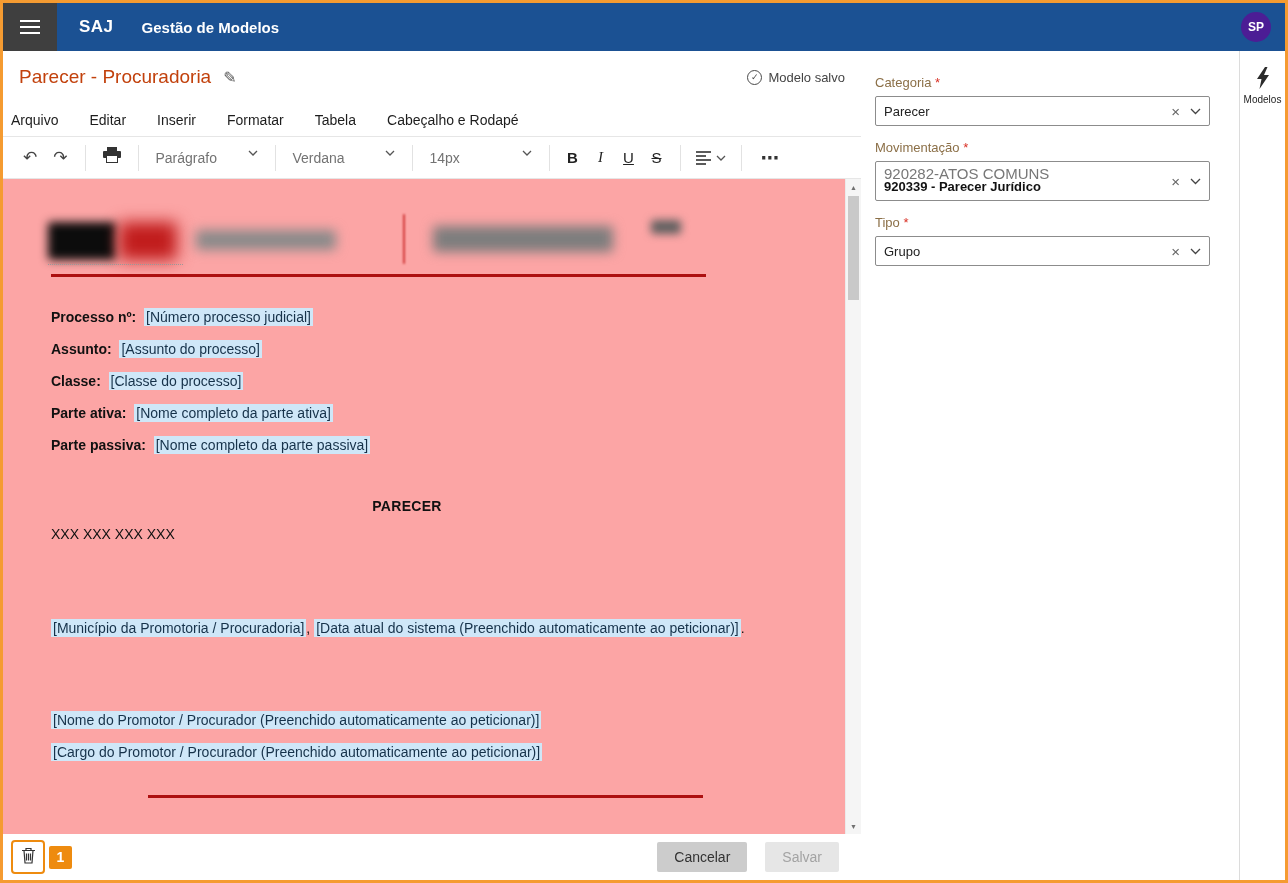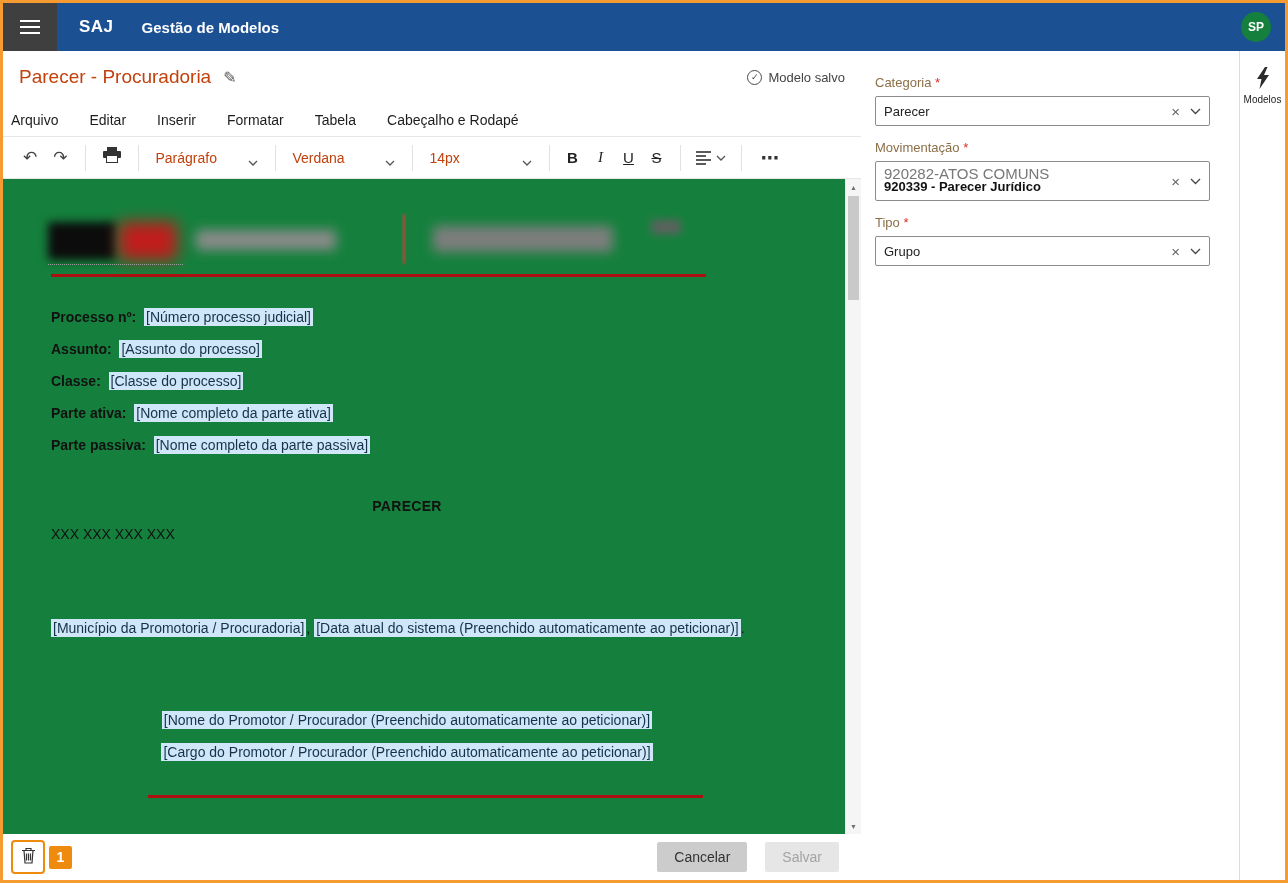--- a/index.html
+++ b/index.html
@@ -5,49 +5,49 @@
   * { margin:0; padding:0; box-sizing:border-box; }
   body { font-family:"Liberation Sans","DejaVu Sans",sans-serif; background:#fff; }
   .frame { width:1288px; height:883px; border:3px solid #f59b31; display:flex; flex-direction:column; background:#fff; overflow:hidden; }
 
   
   .topbar { height:48px; background:#1b5193; display:flex; align-items:center; flex:none; }
   .hamburger { width:54px; height:48px; background:#3f3f3f; display:flex; flex-direction:column; justify-content:center; align-items:center; gap:4px; cursor:pointer; }
   .hamburger i { display:block; width:20px; height:2px; background:#fff; }
   .brand { color:#fff; font-weight:bold; font-size:17px; margin-left:22px; letter-spacing:.5px; }
   .app-title { color:#fff; font-weight:bold; font-size:15px; margin-left:28px; }
-  .avatar { margin-left:auto; margin-right:14px; width:30px; height:30px; border-radius:50%; background:#15803d; color:#fff; font-size:12px; font-weight:bold; display:flex; align-items:center; justify-content:center; }
+  .avatar { margin-left:auto; margin-right:14px; width:30px; height:30px; border-radius:50%; background:#4c1d95; color:#fff; font-size:12px; font-weight:bold; display:flex; align-items:center; justify-content:center; }
 
   
   .content { flex:1; display:flex; min-height:0; }
   .main { width:858px; flex:none; display:flex; flex-direction:column; min-height:0; }
 
   .title-row { height:52px; display:flex; align-items:center; padding:0 16px; }
   .page-title { font-size:19px; font-weight:400; color:#c2410c; }
   .pencil { font-size:16px; color:#555; margin-left:12px; cursor:pointer; }
   .saved { margin-left:auto; display:flex; align-items:center; gap:6px; color:#444; font-size:13px; }
   .check-circle { width:15px; height:15px; border:1px solid #4a4a4a; border-radius:50%; font-size:9px; color:#4a4a4a; display:flex; align-items:center; justify-content:center; }
 
   .menubar { height:34px; display:flex; align-items:center; gap:31px; padding:0 8px; border-bottom:1px solid #e6e6e6; font-size:14px; color:#1d1d1d; }
   .menubar span { cursor:pointer; }
 
   .toolbar { height:42px; display:flex; align-items:center; padding:0 12px; border-bottom:1px solid #e6e6e6; color:#333; }
   .tb-btn { padding:2px 8px; font-size:17px; color:#444; cursor:pointer; }
   .sep { width:1px; height:26px; background:#e2e2e2; margin:0 9px; }
-  .tb-select { display:flex; align-items:flex-end; justify-content:space-between; width:118px; padding:0 8px; font-size:14px; color:#c2410c; cursor:pointer; }
+  .tb-select { display:flex; align-items:flex-start; justify-content:space-between; width:118px; padding:0 8px; font-size:14px; color:#737373; cursor:pointer; }
   .fmt { width:28px; text-align:center; font-size:15px; color:#222; cursor:pointer; }
   .fmt.b { font-weight:700; }
   .fmt.i { font-style:italic; font-family:"Liberation Serif",serif; }
   .fmt.u { text-decoration:underline; }
   .fmt.s { text-decoration:line-through; }
   .align-btn { display:flex; align-items:center; gap:5px; padding:0 6px; cursor:pointer; }
   .more-btn { font-size:18px; font-weight:bold; color:#333; padding:0 10px; cursor:pointer; }
 
   
-  .editor { position:relative; flex:1; min-height:0; overflow:hidden; background:#15803d;padding-left:12px; }
+  .editor { position:relative; flex:1; min-height:0; overflow:hidden; background:#fca5a5;padding-left:12px; }
   .doc { position:absolute; left:0; top:0; right:16px; bottom:0; padding:25px 0 0 48px; cursor:text; }
   .doc-inner { width:712px; font-size:14px; color:#111; }
 
   .doc-header { position:relative; height:68px; }
   .blob { position:absolute; border-radius:3px; }
   .blob1 { left:-3px; top:18px; width:68px; height:38px; background:#0c0c0c; filter:blur(5px); }
   .blob2 { left:68px; top:18px; width:58px; height:38px; background:#c11c1c; filter:blur(8px); }
   .blob3 { left:145px; top:26px; width:140px; height:20px; background:#8a8a8a; filter:blur(6px); }
   .vline-red { left:352px; top:10px; width:2px; height:50px; background:#d23b3b; filter:blur(1px); }
   .blob4 { left:382px; top:22px; width:180px; height:26px; background:#7d7d7d; filter:blur(6px); }
@@ -58,22 +58,22 @@
   .rule-bottom { width:555px; height:3px; background:#ad1010; margin-top:32px; margin-left:97px; }
 
   .doc-fields { margin-top:30px; }
   .doc-row { margin-bottom:11px; line-height:21px; }
   .doc-row b { color:#111; }
   .hl { background:#cfe7f8; color:#16324a; padding:1px 2px; }
 
   .doc-heading { text-align:center; font-weight:bold; margin-top:42px; letter-spacing:.3px; }
   .doc-number { margin-top:12px; }
   .doc-paragraph { margin-top:75px; line-height:23px; }
-  .doc-sign { text-align:center; margin-top:70px; line-height:21px; }
-  .doc-sign2 { text-align:center; margin-top:11px; line-height:21px; }
+  .doc-sign { margin-top:70px; line-height:21px; }
+  .doc-sign2 { margin-top:11px; line-height:21px; }
 
   .scrollbar { position:absolute; right:0; top:0; bottom:0; width:16px; background:#f5f5f5; border-left:1px solid #ebebeb; }
   .sb-arrow { height:16px; display:flex; align-items:center; justify-content:center; font-size:7px; color:#707070; cursor:pointer; }
   .sb-arrow.down { position:absolute; bottom:0; left:0; right:0; }
   .sb-thumb { position:absolute; top:17px; left:2px; right:2px; height:104px; background:#c9c9c9; cursor:grab; }
 
   
   .footer-bar { height:46px; flex:none; display:flex; align-items:center; padding:0 22px 0 8px; }
   .trash-box { width:34px; height:34px; border:2px solid #ee8b0f; border-radius:4px; display:flex; align-items:center; justify-content:center; background:#fff; }
   .badge { width:23px; height:23px; background:#ee8b0f; color:#fff; font-weight:bold; font-size:14px; display:flex; align-items:center; justify-content:center; border-radius:2px; margin-left:4px; }

